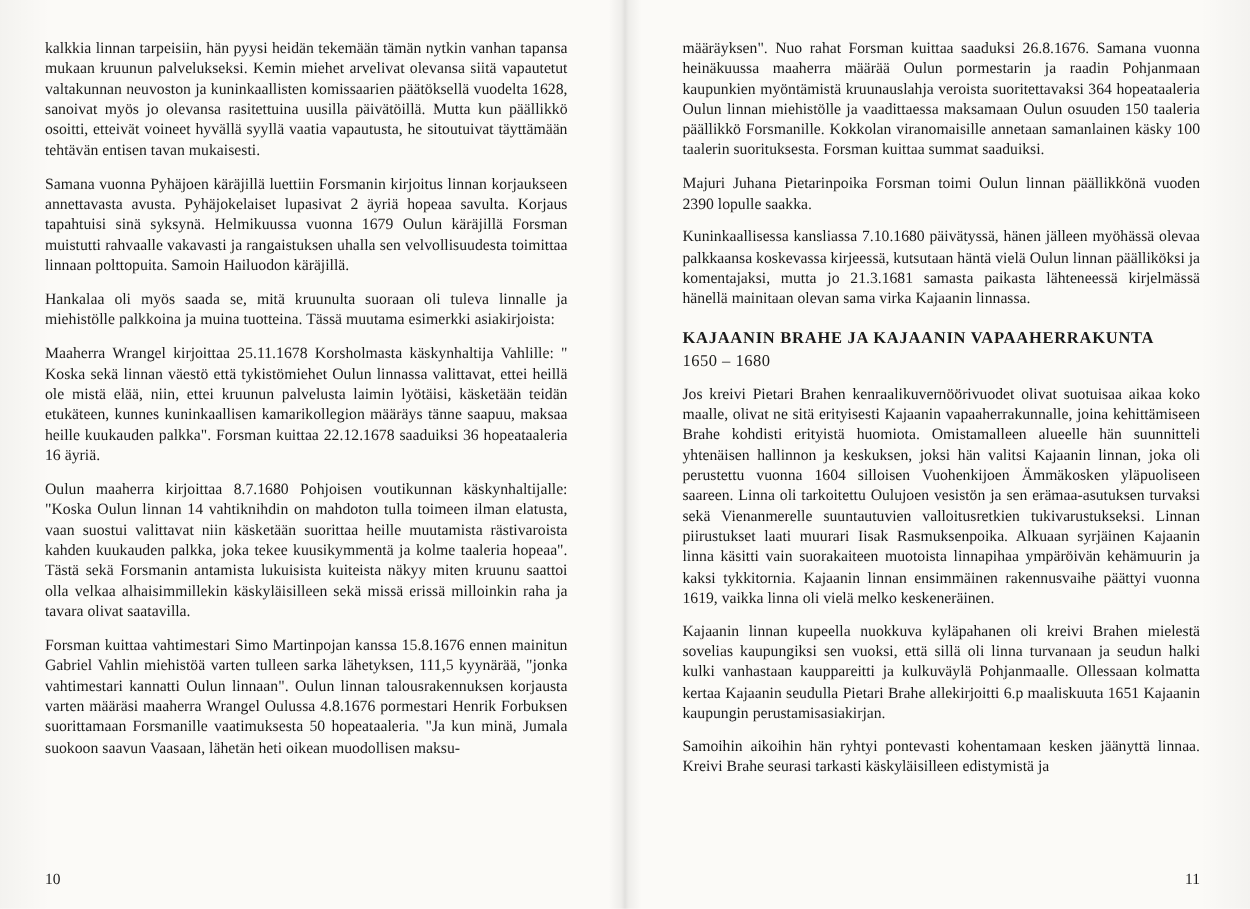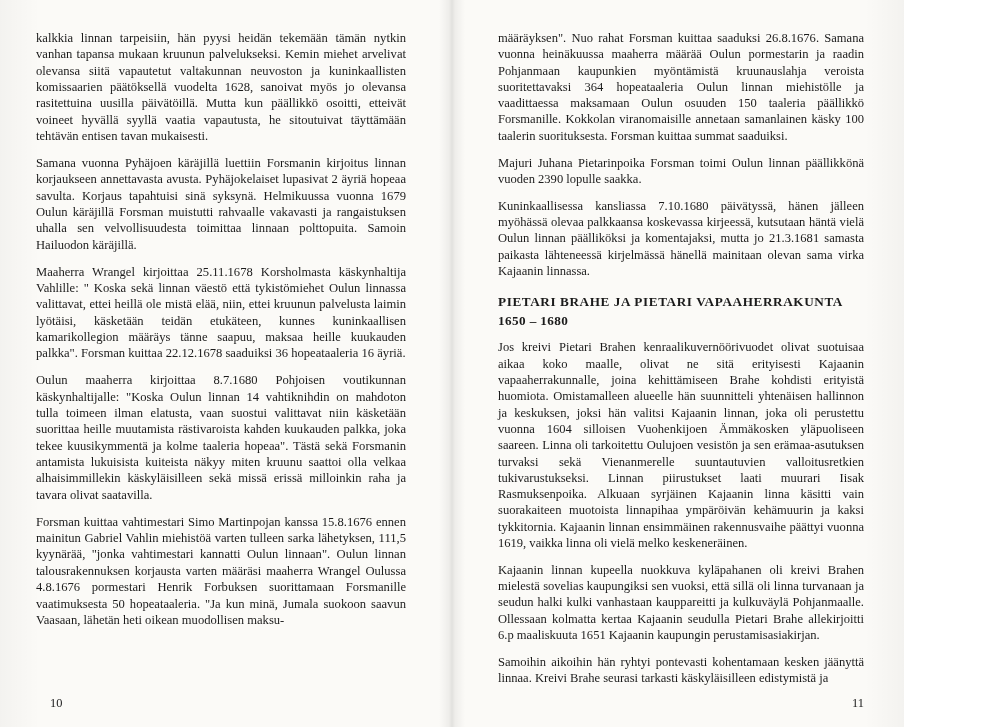--- a/index.html
+++ b/index.html
@@ -9,21 +9,21 @@
   }
   body {
     width: 1000px;
     height: 727px;
     overflow: hidden;
     font-family: "Liberation Serif", serif;
     color: #1b1b1b;
   }
   .book {
     position: relative;
-    width: 904px;
+    width: 1000px;
     height: 727px;
     background: #fbfaf7;
     background-image:
       linear-gradient(to right, rgba(0,0,0,0.03) 0px, rgba(0,0,0,0.0) 40px),
       linear-gradient(to left, rgba(0,0,0,0.03) 0px, rgba(0,0,0,0.0) 40px);
     display: flex;
     box-sizing: border-box;
   }
   .page {
     position: relative;
@@ -66,58 +66,59 @@
   .section-head {
     margin: 14px 0 2px 0;
     font-size: 13.2px;
     font-weight: bold;
     letter-spacing: 0.6px;
     text-align: left;
   }
   .section-years {
     margin: 0 0 10px 0;
     font-size: 13.2px;
-    font-weight: bold;
+    font-weight: normal;
     letter-spacing: 0.4px;
     text-align: left;
   }
   .folio {
     position: absolute;
     bottom: 16px;
     font-size: 12.4px;
   }
-  .folio-left { left: 50px; }
+  .folio-left { left: 36px; }
   .folio-right { right: 40px; margin-left: 14px; }
   .page-right .col { font-size: 12.55px; }
 </style>
 </head>
 <body>
 
 <div class="book">
 
   <div class="page page-left">
     <div class="col">
       <p>kalkkia linnan tarpeisiin, hän pyysi heidän tekemään tämän nytkin vanhan tapansa mukaan kruunun palvelukseksi. Kemin miehet arvelivat olevansa siitä vapautetut valtakunnan neuvoston ja kuninkaallisten komissaarien päätöksellä vuodelta 1628, sanoivat myös jo olevansa rasitettuina uusilla päivätöillä. Mutta kun päällikkö osoitti, etteivät voineet hyvällä syyllä vaatia vapautusta, he sitoutuivat täyttämään tehtävän entisen tavan mukaisesti.</p>
       <p>Samana vuonna Pyhäjoen käräjillä luettiin Forsmanin kirjoitus linnan korjaukseen annettavasta avusta. Pyhäjokelaiset lupasivat 2 äyriä hopeaa savulta. Korjaus tapahtuisi sinä syksynä. Helmikuussa vuonna 1679 Oulun käräjillä Forsman muistutti rahvaalle vakavasti ja rangaistuksen uhalla sen velvollisuudesta toimittaa linnaan polttopuita. Samoin Hailuodon käräjillä.</p>
+      <p>Hankalaa oli myös saada se, mitä kruunulta suoraan oli tuleva linnalle ja miehistölle palkkoina ja muina tuotteina. Tässä muutama esimerkki asiakirjoista:</p>
       <p>Maaherra Wrangel kirjoittaa 25.11.1678 Korsholmasta käskynhaltija Vahlille: " Koska sekä linnan väestö että tykistömiehet Oulun linnassa valittavat, ettei heillä ole mistä elää, niin, ettei kruunun palvelusta laimin lyötäisi, käsketään teidän etukäteen, kunnes kuninkaallisen kamarikollegion määräys tänne saapuu, maksaa heille kuukauden palkka". Forsman kuittaa 22.12.1678 saaduiksi 36 hopeataaleria 16 äyriä.</p>
       <p>Oulun maaherra kirjoittaa 8.7.1680 Pohjoisen voutikunnan käskynhaltijalle: "Koska Oulun linnan 14 vahtiknihdin on mahdoton tulla toimeen ilman elatusta, vaan suostui valittavat niin käsketään suorittaa heille muutamista rästivaroista kahden kuukauden palkka, joka tekee kuusikymmentä ja kolme taaleria hopeaa". Tästä sekä Forsmanin antamista lukuisista kuiteista näkyy miten kruunu saattoi olla velkaa alhaisimmillekin käskyläisilleen sekä missä erissä milloinkin raha ja tavara olivat saatavilla.</p>
       <p>Forsman kuittaa vahtimestari Simo Martinpojan kanssa 15.8.1676 ennen mainitun Gabriel Vahlin miehistöä varten tulleen sarka lähetyksen, 111,5 kyynärää, "jonka vahtimestari kannatti Oulun linnaan". Oulun linnan talousrakennuksen korjausta varten määräsi maaherra Wrangel Oulussa 4.8.1676 pormestari Henrik Forbuksen suorittamaan Forsmanille vaatimuksesta 50 hopeataaleria. "Ja kun minä, Jumala suokoon saavun Vaasaan, lähetän heti oikean muodollisen maksu-</p>
     </div>
     <div class="folio folio-left">10</div>
   </div>
 
   <div class="gutter"></div>
 
   <div class="page page-right">
     <div class="col">
       <p>määräyksen". Nuo rahat Forsman kuittaa saaduksi 26.8.1676. Samana vuonna heinäkuussa maaherra määrää Oulun pormestarin ja raadin Pohjanmaan kaupunkien myöntämistä kruunauslahja veroista suoritettavaksi 364 hopeataaleria Oulun linnan miehistölle ja vaadittaessa maksamaan Oulun osuuden 150 taaleria päällikkö Forsmanille. Kokkolan viranomaisille annetaan samanlainen käsky 100 taalerin suorituksesta. Forsman kuittaa summat saaduiksi.</p>
       <p>Majuri Juhana Pietarinpoika Forsman toimi Oulun linnan päällikkönä vuoden 2390 lopulle saakka.</p>
       <p>Kuninkaallisessa kansliassa 7.10.1680 päivätyssä, hänen jälleen myöhässä olevaa palkkaansa koskevassa kirjeessä, kutsutaan häntä vielä Oulun linnan päälliköksi ja komentajaksi, mutta jo 21.3.1681 samasta paikasta lähteneessä kirjelmässä hänellä mainitaan olevan sama virka Kajaanin linnassa.</p>
 
-      <h2 class="section-head">PIETARI BRAHE JA PIETARI VAPAAHERRAKUNTA</h2>
+      <h2 class="section-head">KAJAANIN BRAHE JA KAJAANIN VAPAAHERRAKUNTA</h2>
       <div class="section-years">1650 – 1680</div>
 
       <p>Jos kreivi Pietari Brahen kenraalikuvernöörivuodet olivat suotuisaa aikaa koko maalle, olivat ne sitä erityisesti Kajaanin vapaaherrakunnalle, joina kehittämiseen Brahe kohdisti erityistä huomiota. Omistamalleen alueelle hän suunnitteli yhtenäisen hallinnon ja keskuksen, joksi hän valitsi Kajaanin linnan, joka oli perustettu vuonna 1604 silloisen Vuohenkijoen Ämmäkosken yläpuoliseen saareen. Linna oli tarkoitettu Oulujoen vesistön ja sen erämaa-asutuksen turvaksi sekä Vienanmerelle suuntautuvien valloitusretkien tukivarustukseksi. Linnan piirustukset laati muurari Iisak Rasmuksenpoika. Alkuaan syrjäinen Kajaanin linna käsitti vain suorakaiteen muotoista linnapihaa ympäröivän kehämuurin ja kaksi tykkitornia. Kajaanin linnan ensimmäinen rakennusvaihe päättyi vuonna 1619, vaikka linna oli vielä melko keskeneräinen.</p>
       <p>Kajaanin linnan kupeella nuokkuva kyläpahanen oli kreivi Brahen mielestä sovelias kaupungiksi sen vuoksi, että sillä oli linna turvanaan ja seudun halki kulki vanhastaan kauppareitti ja kulkuväylä Pohjanmaalle. Ollessaan kolmatta kertaa Kajaanin seudulla Pietari Brahe allekirjoitti 6.p maaliskuuta 1651 Kajaanin kaupungin perustamisasiakirjan.</p>
       <p>Samoihin aikoihin hän ryhtyi pontevasti kohentamaan kesken jäänyttä linnaa. Kreivi Brahe seurasi tarkasti käskyläisilleen edistymistä ja</p>
     </div>
     <div class="folio folio-right">11</div>
   </div>
 
 </div>

